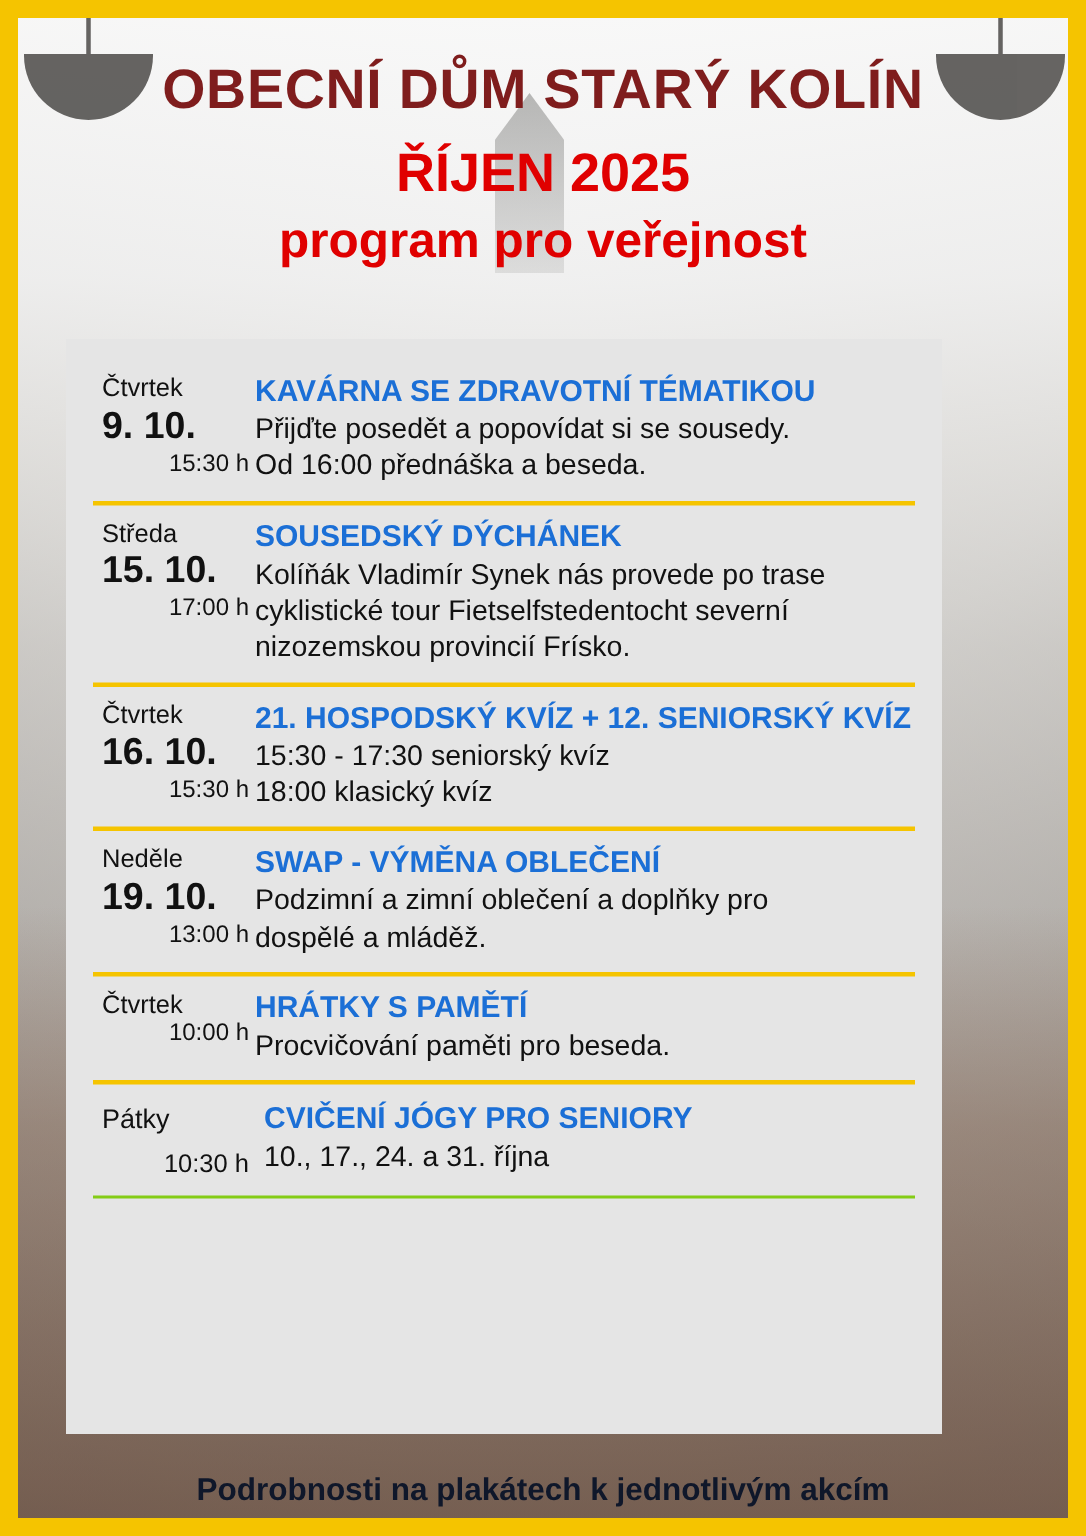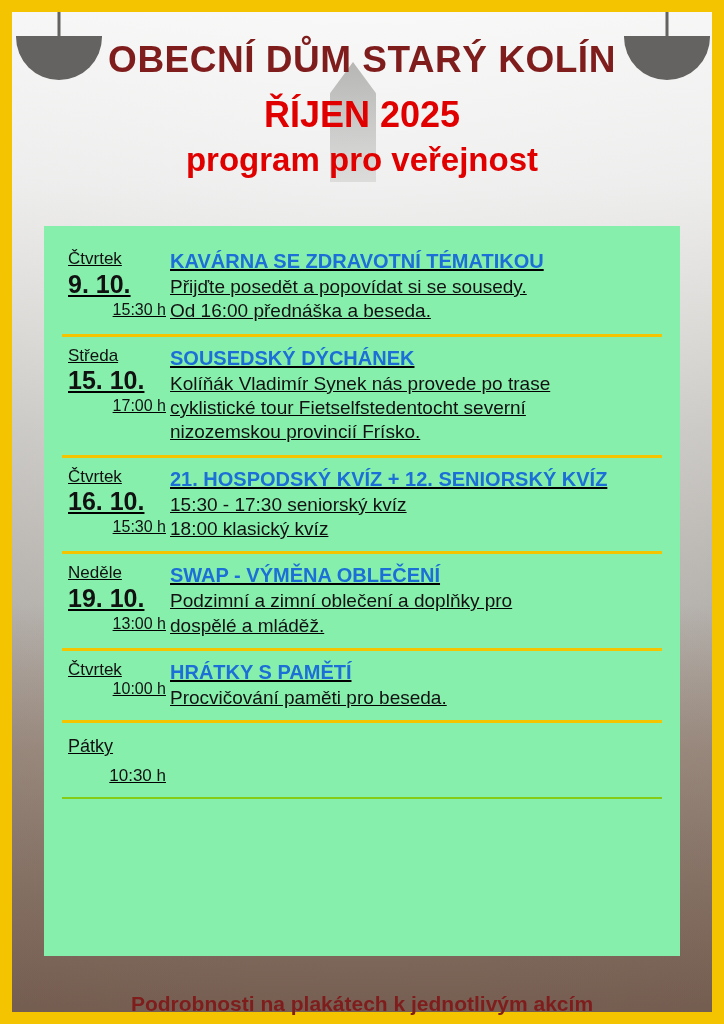--- a/index.html
+++ b/index.html
@@ -86,25 +86,24 @@
     font-weight: bold;
     color: #e00000;
     line-height: 1.1;
   }
 
   
   .card {
     position: absolute;
     left: 44px;
     top: 226px;
-    width: 636px;
+    width: 584px;
     height: 730px;
-    background: #86efac;
+    background: #e5e5e5;
     padding: 14px 0 0 0;
-    text-decoration: underline;
   }
   .rows {
     padding: 0 18px;
   }
   .row {
     display: flex;
     padding: 9px 0 10px 0;
     border-bottom: 3px solid #f5c400;
   }
   .row:last-child { border-bottom: 2px solid #84cc16; }
@@ -150,24 +149,24 @@
   
   .row.compact .when { padding-top: 4px; }
   .row.compact .dayname { font-size: 18px; margin-bottom: 8px; }
   .row.compact .time { font-size: 17px; margin-left: 24px; }
   .row.compact .what { padding-left: 10px; padding-top: 2px; }
 
   
   .footer {
     position: absolute;
     left: 0; right: 0;
-    bottom: 8px;
+    bottom: 18px;
     text-align: center;
     font-size: 21px;
-    color: #7f1d1d;
+    color: #0f172a;
     font-weight: bold;
   }
 </style>
 </head>
 <body>
 
 <div class="bg">
   <div class="bg-tower"></div>
   <div class="bg-lamp l1"></div>
   <div class="bg-lamp l2"></div>
@@ -247,18 +246,22 @@
         <div class="ev-title">HRÁTKY S PAMĚTÍ</div>
         <div class="ev-desc">Procvičování paměti pro beseda.</div>
       </div>
     </div>
 
     <div class="row compact">
       <div class="when">
         <div class="dayname">Pátky</div>
         <div class="time">10:30 h</div>
       </div>
+      <div class="what">
+        <div class="ev-title">CVIČENÍ JÓGY PRO SENIORY</div>
+        <div class="ev-desc">10., 17., 24. a 31. října</div>
+      </div>
     </div>
 
   </div>
 </div>
 
 <div class="footer">Podrobnosti na plakátech k jednotlivým akcím</div>
 
 </body></html>

